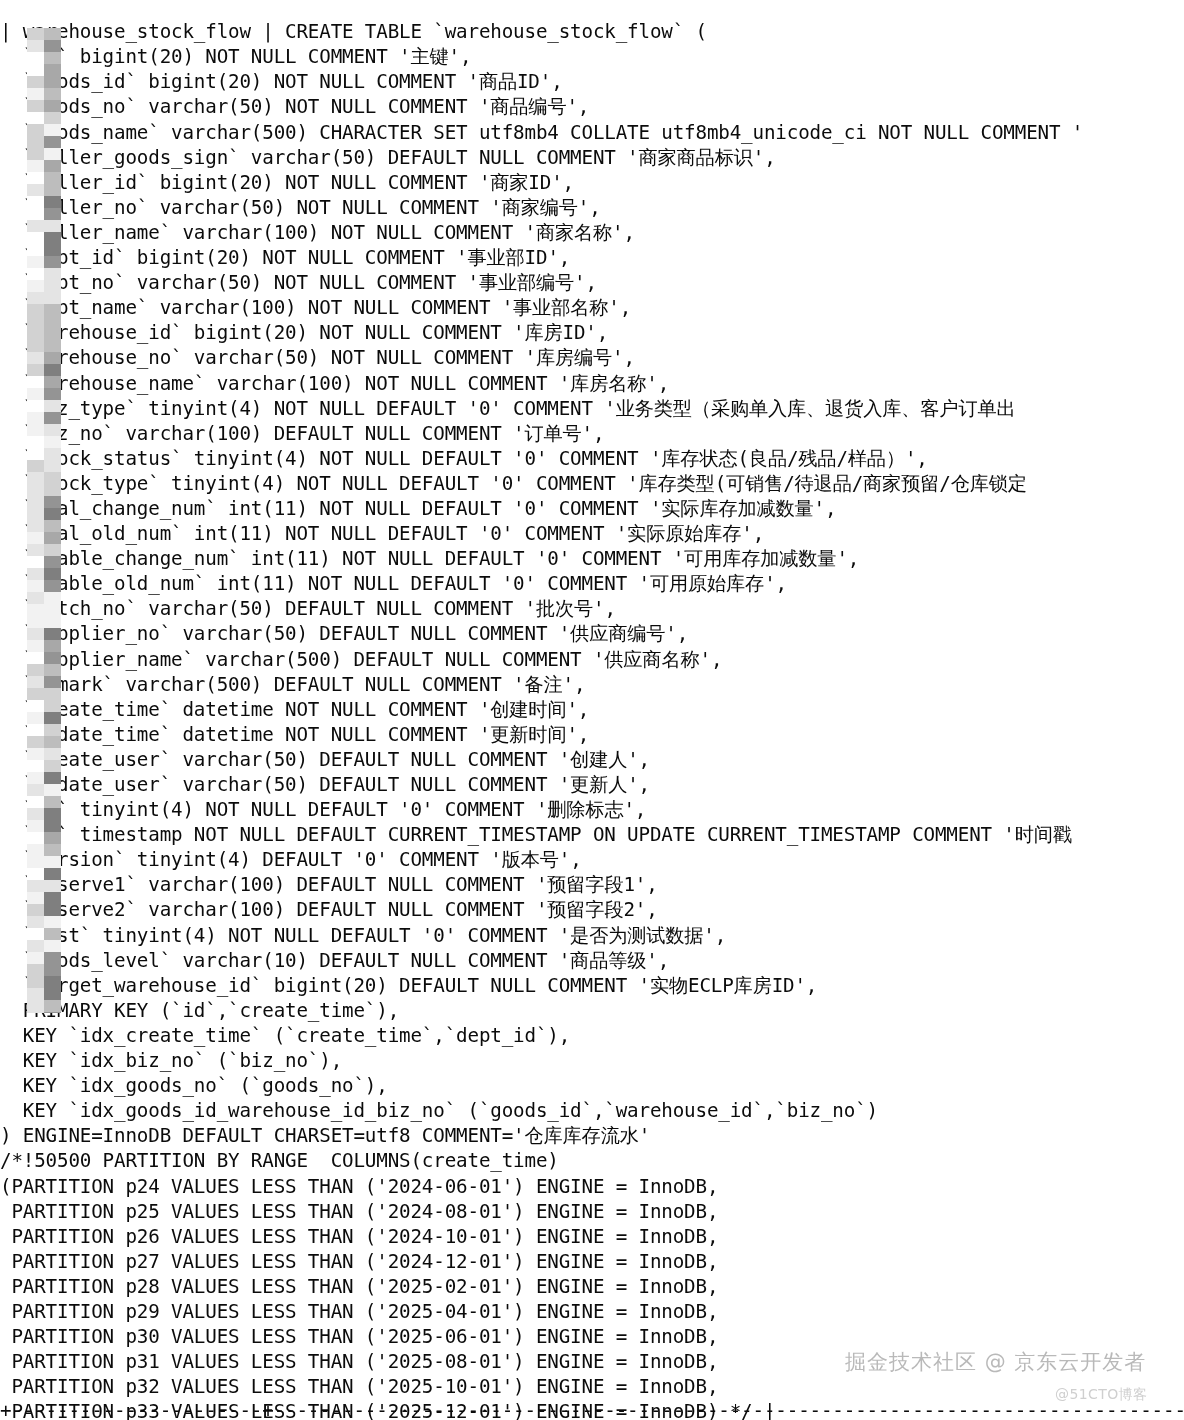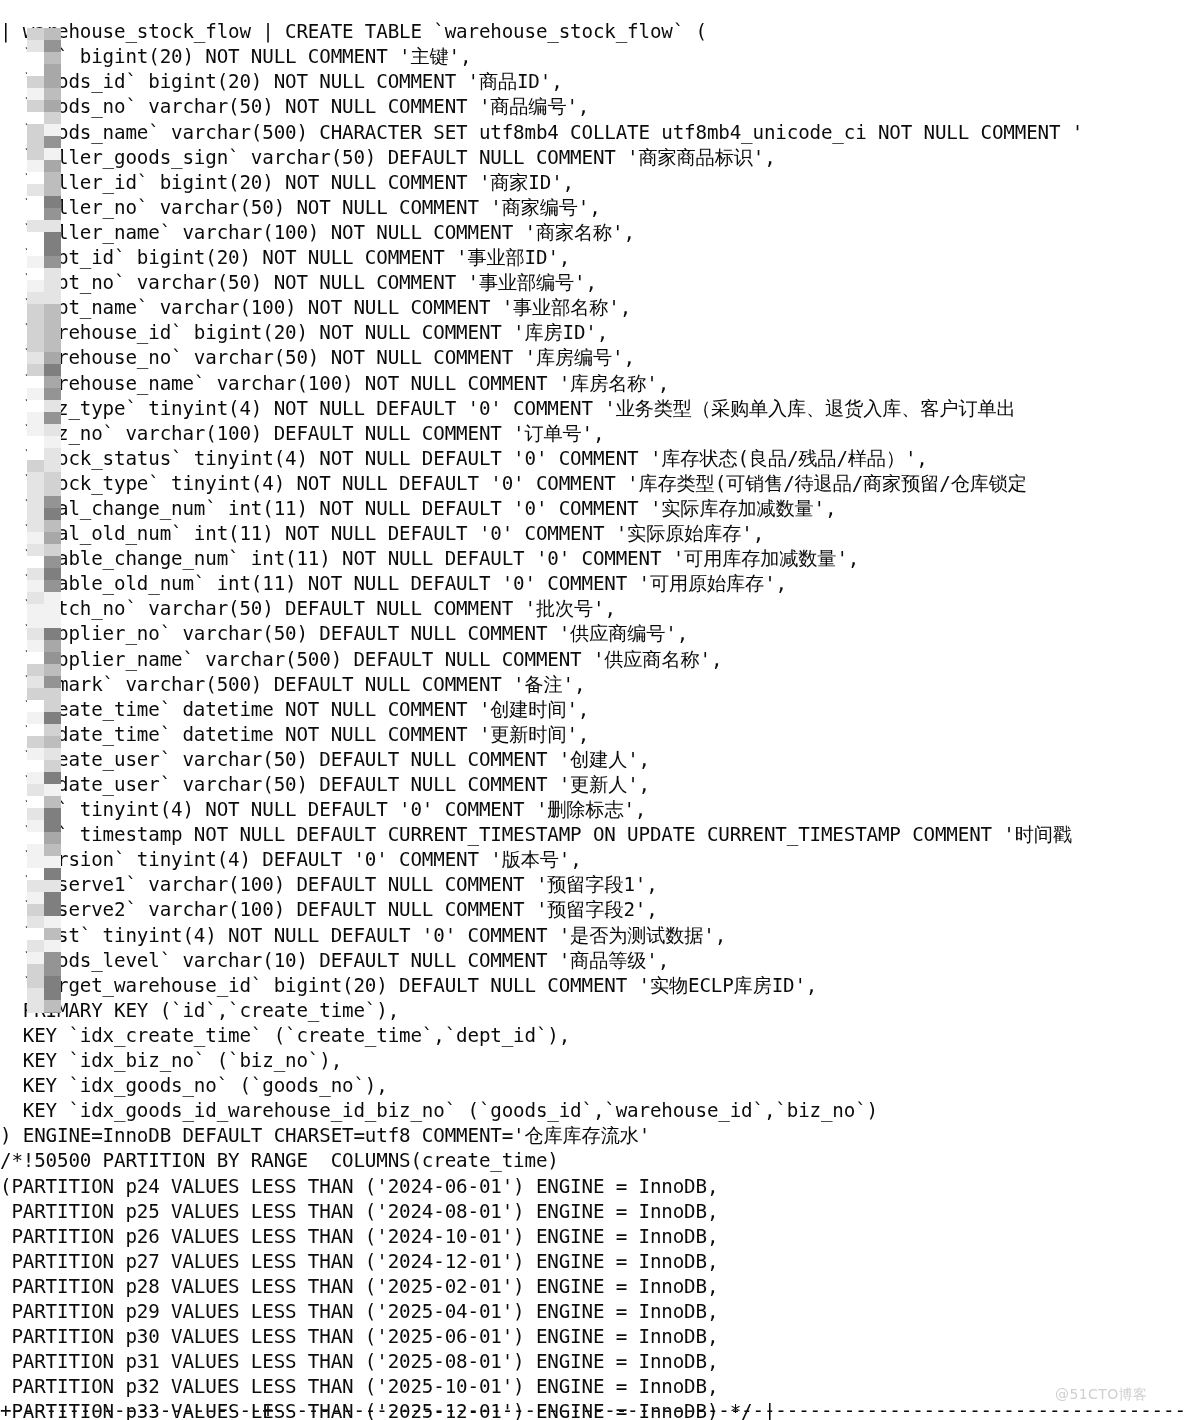--- a/index.html
+++ b/index.html
@@ -262,15 +262,16 @@
       <div class="blk" style="left: 0px; top: 948px; background: rgb(210, 210, 210);"></div>
       <div class="blk" style="left: 17px; top: 948px; background: rgb(127, 127, 127);"></div>
       <div class="blk" style="left: 0px; top: 960px; background: rgb(228, 228, 228);"></div>
       <div class="blk" style="left: 17px; top: 960px; background: rgb(127, 127, 127);"></div>
       <div class="blk" style="left: 0px; top: 972px; background: rgb(228, 228, 228);"></div>
       <div class="blk" style="left: 17px; top: 972px; background: rgb(189, 189, 189);"></div>
       <div class="blk" style="left: 0px; top: 984px; background: rgb(228, 228, 228);"></div>
       <div class="blk" style="left: 17px; top: 984px; background: rgb(148, 148, 148);"></div>
     </div>
 
+  <div id="wm-juejin">掘金技术社区 @ 京东云开发者</div>
   <div id="wm-51cto">@51CTO博客</div>
 
 </div>
 
 </body></html>

